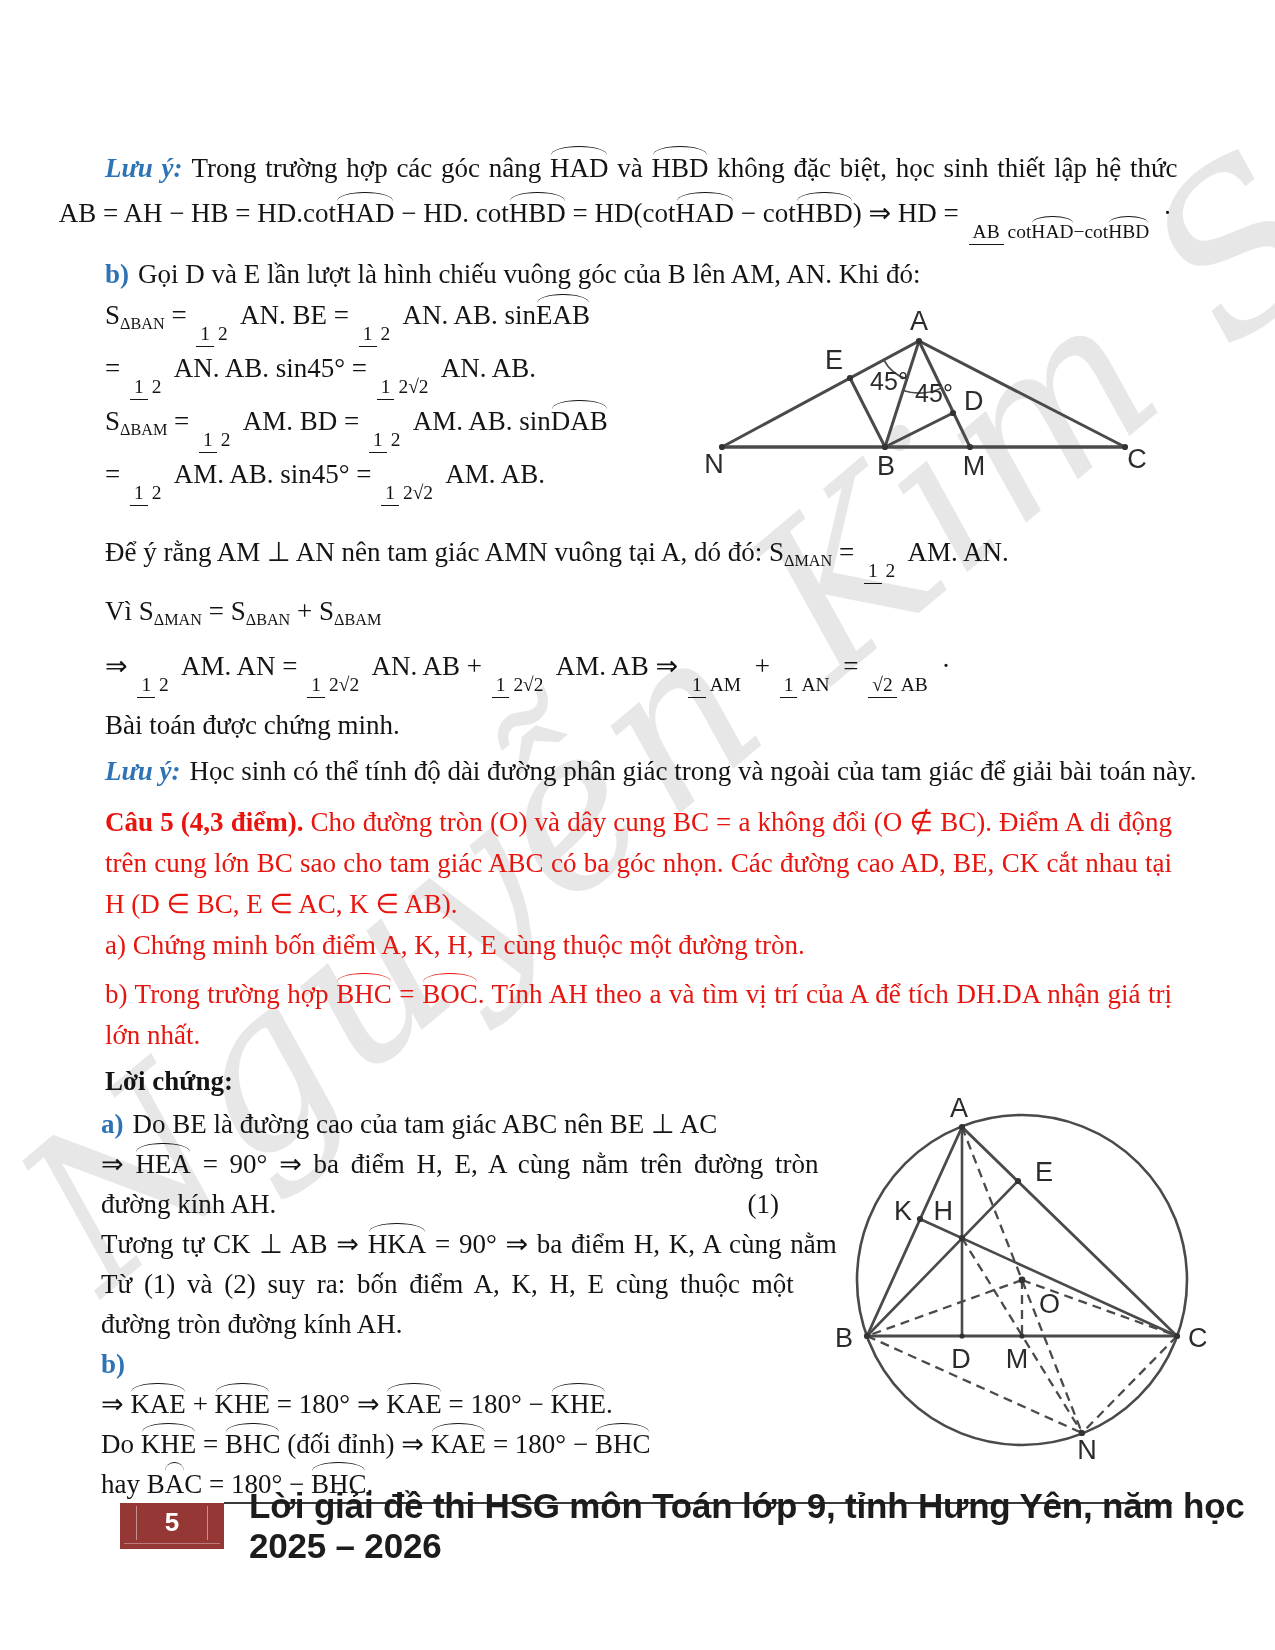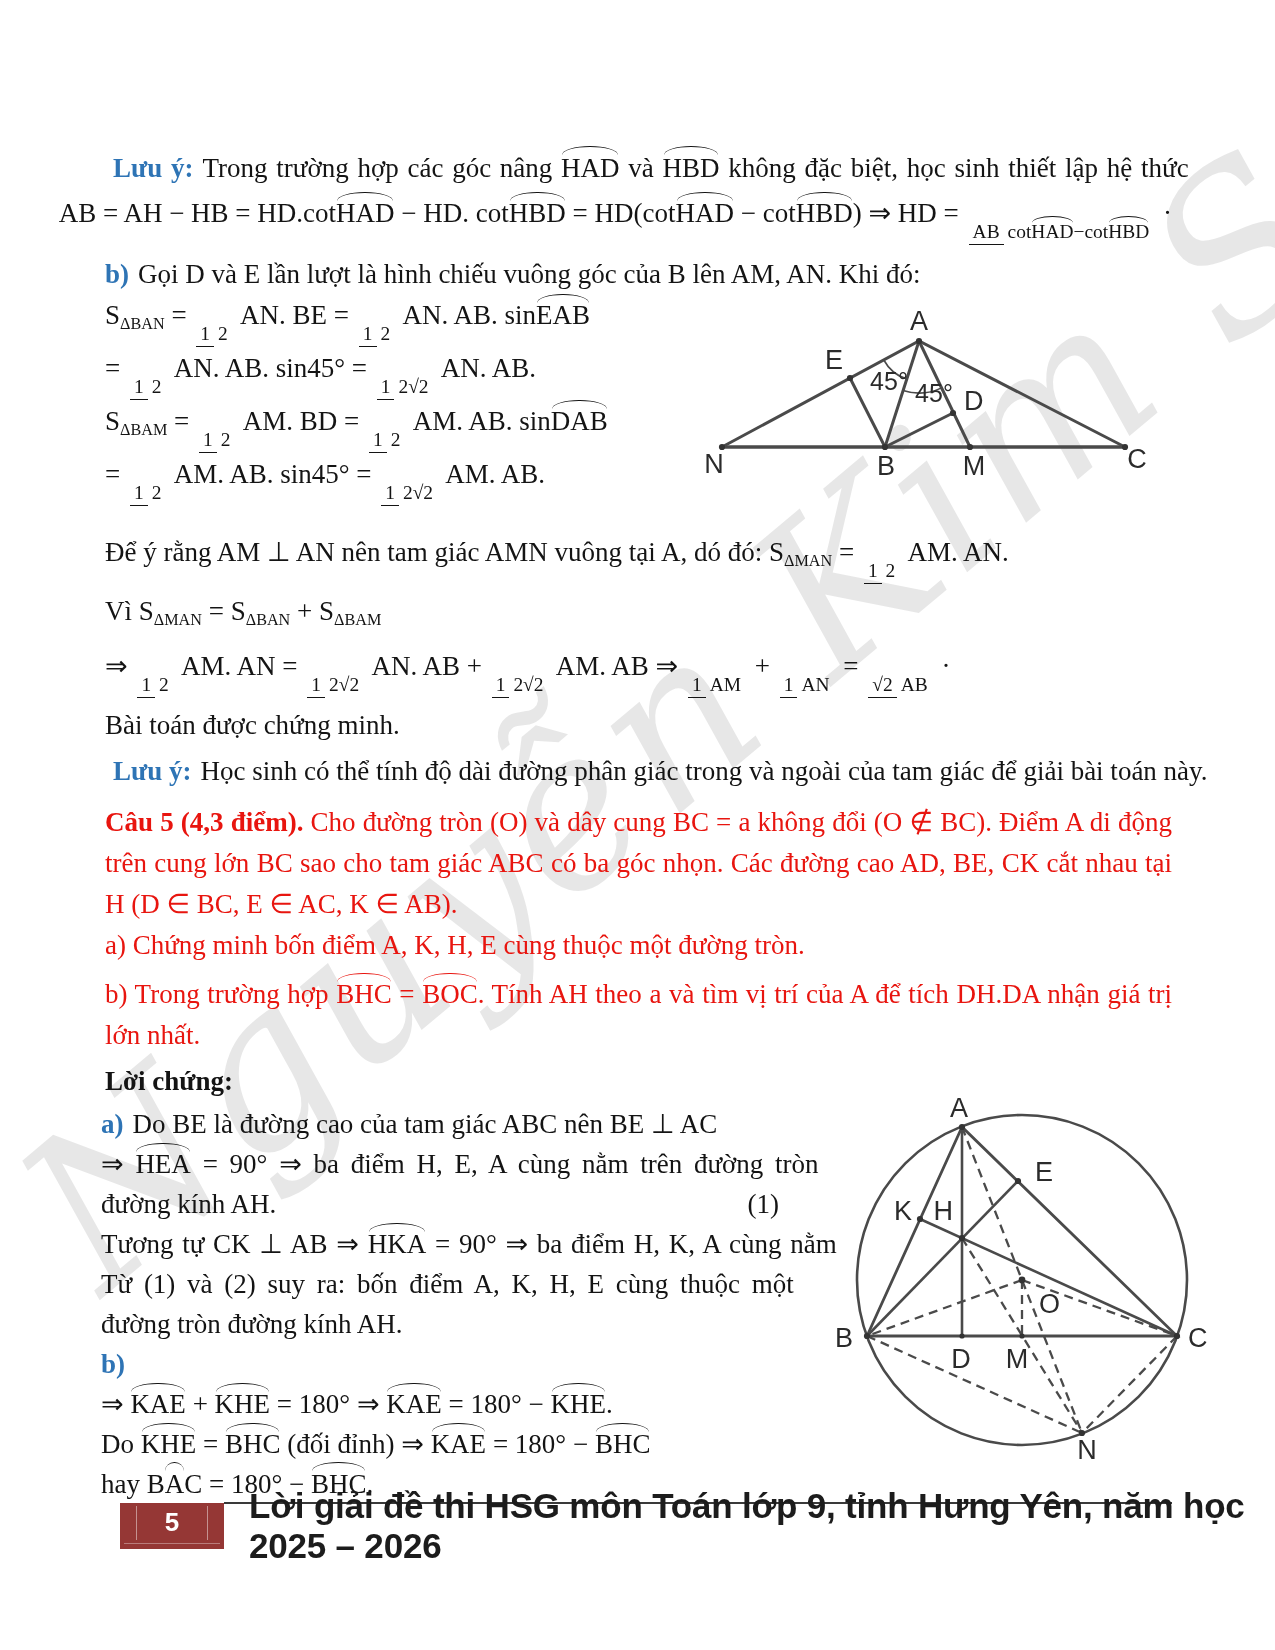--- a/index.html
+++ b/index.html
@@ -12,21 +12,21 @@
   .content{position:absolute;left:105px;top:145px;width:1067px;z-index:1;}
   .row{display:flex;justify-content:center;align-items:flex-start;}
   .fcol{width:585px;flex:0 0 auto;}
   .scol{width:678px;flex:0 0 auto;}
   .ln{display:flex;align-items:center;white-space:nowrap;}
   .ln .lead{margin-right:9px;}
   .blockp{display:block;white-space:normal;text-align:justify;line-height:41px;}
   .blue{color:#2E74B5;}
   .red{color:#e8150f;}
   .b{font-weight:bold;}
-  .it{margin-left:8px;}
+  .it{font-style:italic;}
   .ws{word-spacing:5px;}
   .ws2{word-spacing:2px;}
   #sec-top .ln:nth-child(1){height:46px;}
   #sec-top .ln:nth-child(2){height:60px;justify-content:flex-end;}
   #sec-top .ln:nth-child(3){height:46px;}
   #sec-formulas .ln{height:53px;}
   #sec-mid .ln:nth-child(1){height:54px;margin-top:24px;}
   #sec-mid .ln:nth-child(2){height:50px;}
   #sec-mid .ln:nth-child(3){height:56px;margin-top:9px;}
   #sec-mid .ln:nth-child(4){height:46px;}

